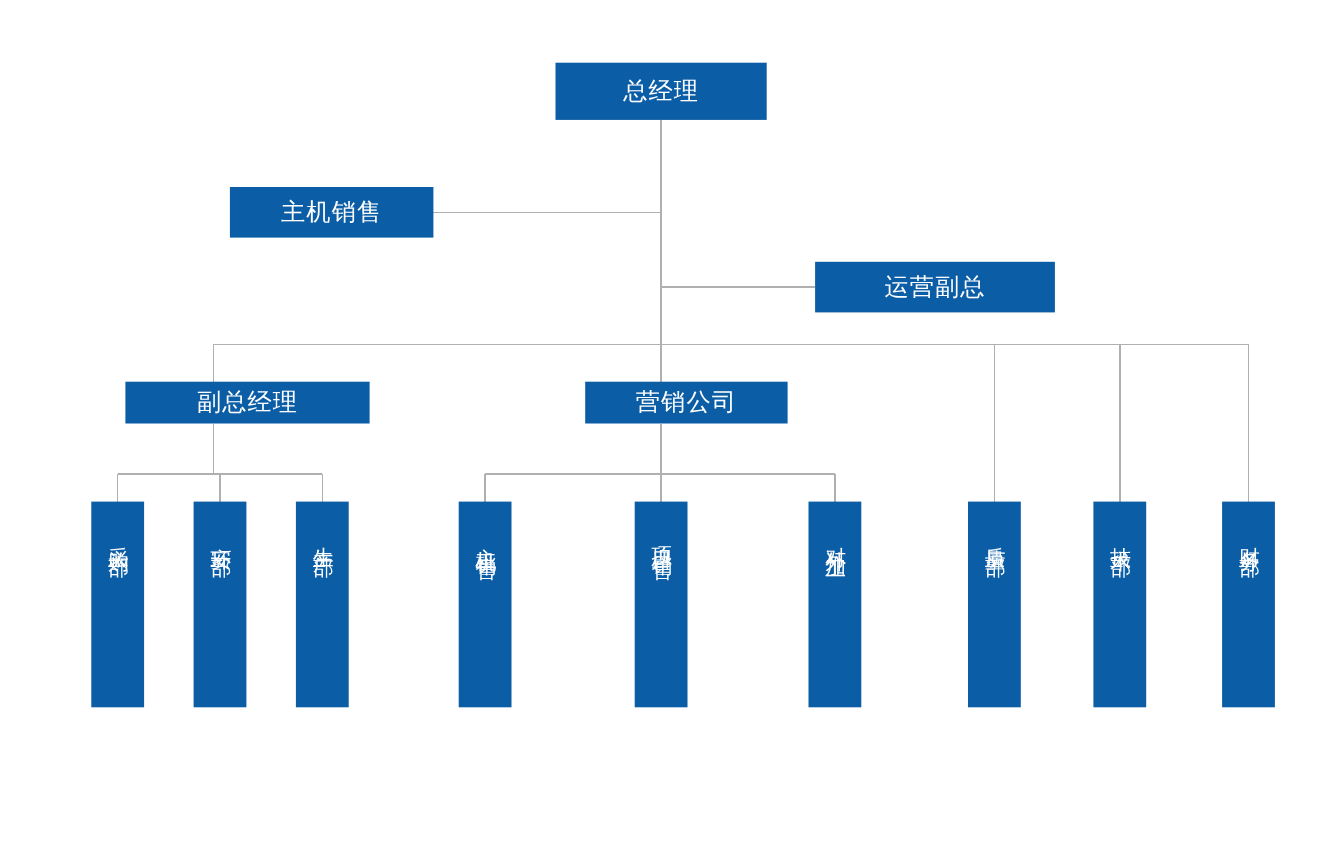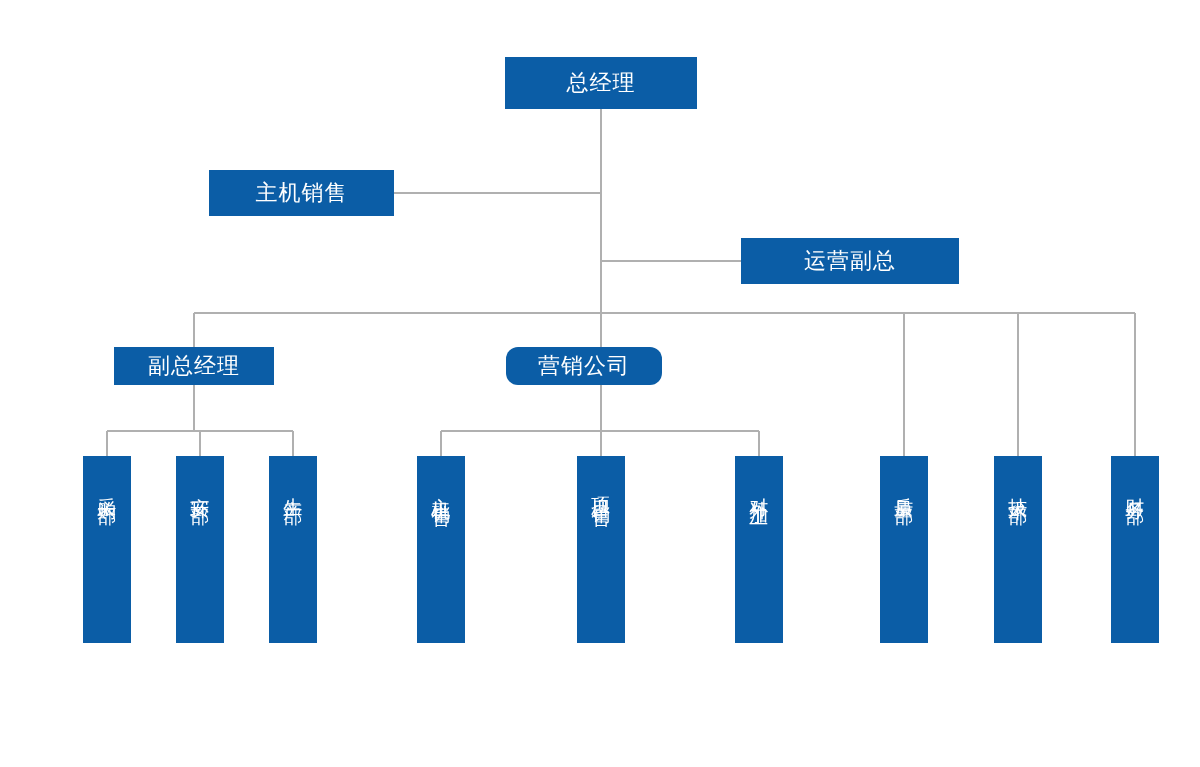--- a/index.html
+++ b/index.html
@@ -98,25 +98,25 @@
   </div>
 
   <div class="node horizontal" style="left:209px; top:170px; width:185px; height:46px;">
     <span>主机销售</span>
   </div>
 
   <div class="node horizontal" style="left:741px; top:238px; width:218px; height:46px;">
     <span>运营副总</span>
   </div>
 
-  <div class="node horizontal" style="left:114px; top:347px; width:160px; height:38px;">
+  <div class="node horizontal" style="left:114px; top:347px; width:222px; height:38px;">
     <span>副总经理</span>
   </div>
 
-  <div class="node horizontal" style="left:506px; top:347px; width:156px; height:38px;border-radius:12px;">
+  <div class="node horizontal" style="left:532px; top:347px; width:184px; height:38px;">
     <span>营销公司</span>
   </div>
 
   <div class="node vertical" style="left:83px; top:456px; width:48px; height:187px;">
     <span class="vlabel">采购部</span>
   </div>
 
   <div class="node vertical" style="left:176px; top:456px; width:48px; height:187px;">
     <span class="vlabel">安环部</span>
   </div>

